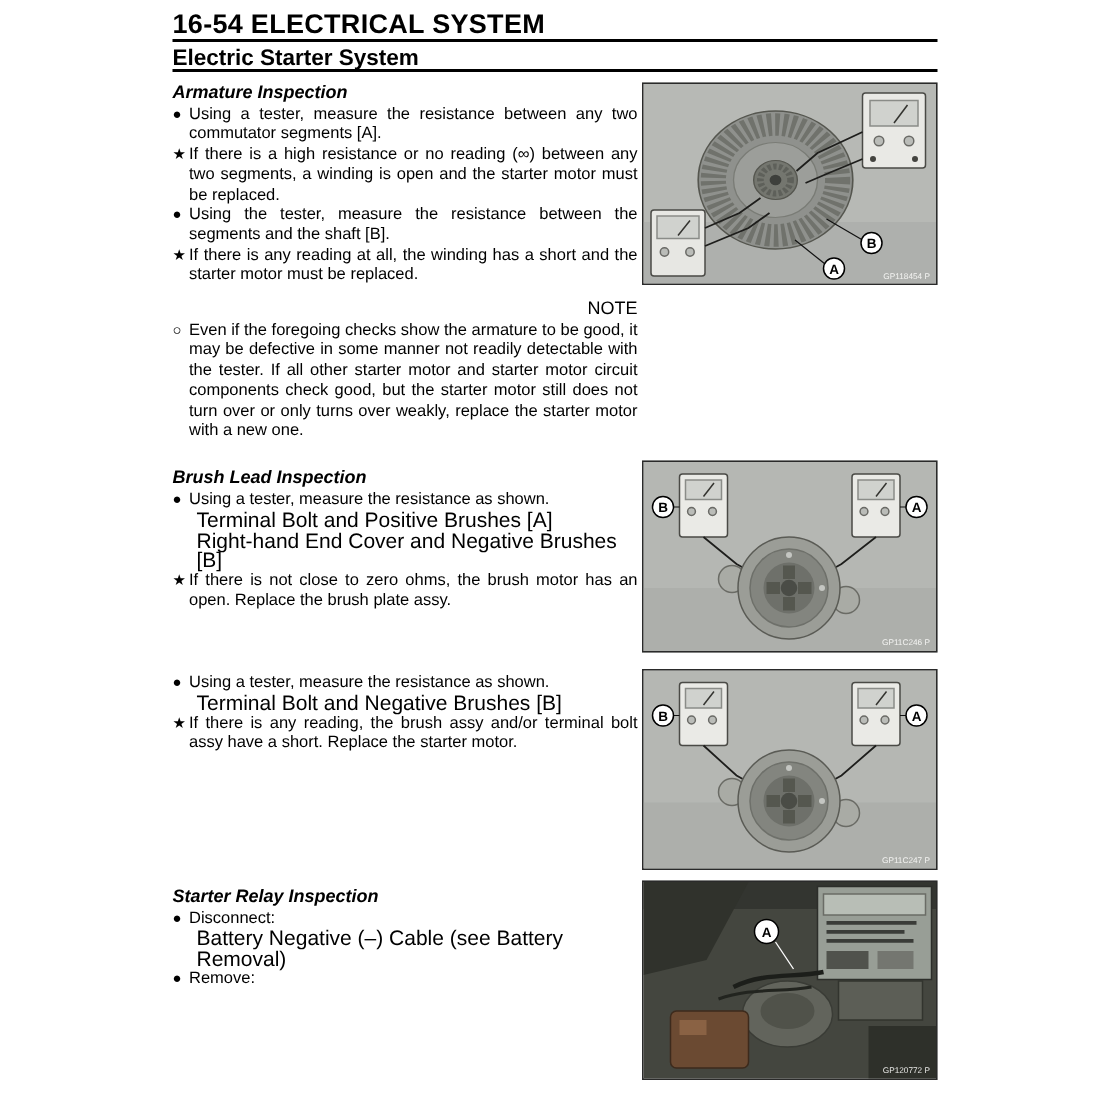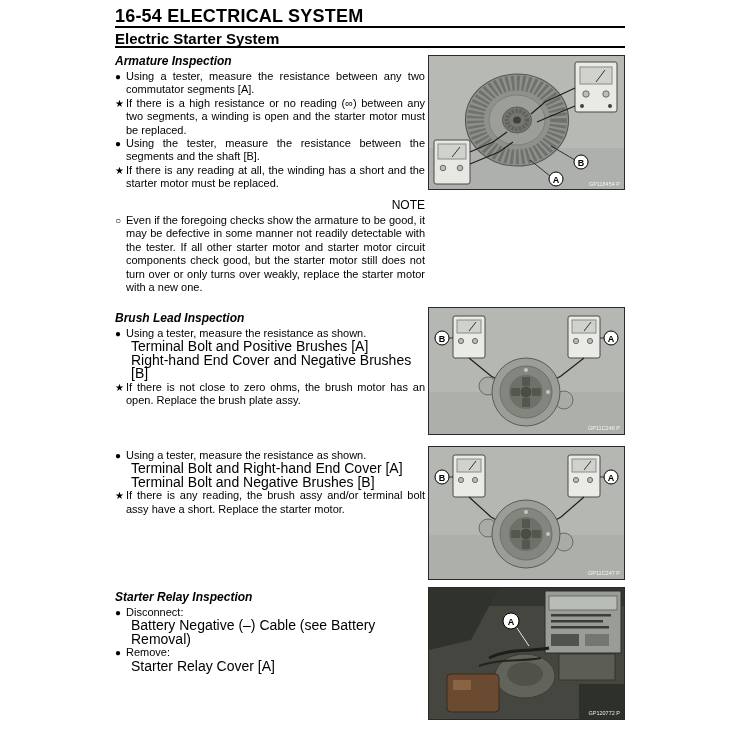--- a/index.html
+++ b/index.html
@@ -79,40 +79,38 @@
     <span class="mk">★</span>
     <span class="tx">If there is not close to zero ohms, the brush motor has an open. Replace the brush plate assy.</span>
   </div>
 </div>
 
 <div class="abs section" style="top:449px;">
   <div class="li">
     <span class="mk">●</span>
     <span class="tx">Using a tester, measure the resistance as shown.</span>
   </div>
-  <div class="sub">Terminal Bolt and Right-hand End Cover [A]</div>
   <div class="sub">Terminal Bolt and Negative Brushes [B]</div>
   <div class="li">
     <span class="mk">★</span>
     <span class="tx">If there is any reading, the brush assy and/or terminal bolt assy have a short. Replace the starter motor.</span>
   </div>
 </div>
 
 <div class="abs section" style="top:590px;">
   <div class="sec-title">Starter Relay Inspection</div>
   <div class="li">
     <span class="mk">●</span>
     <span class="tx">Disconnect:</span>
   </div>
   <div class="sub">Battery Negative (–) Cable (see Battery Removal)</div>
   <div class="li">
     <span class="mk">●</span>
     <span class="tx">Remove:</span>
   </div>
-  <div class="sub">Starter Relay Cover [A]</div>
 </div>
 
 <div class="abs figure" style="top:55px; height:135px;">
   <svg viewBox="0 0 195 133" preserveAspectRatio="none">
     <rect x="0" y="0" width="195" height="133" fill="#b7b9b5"></rect>
     <rect x="0" y="92" width="195" height="41" fill="#a8aaa6" opacity="0.55"></rect>
     <g transform="translate(88,64) scale(1.12,1)">
       <circle r="46" fill="#8f918d" stroke="#55564f" stroke-width="1"></circle>
       <circle r="37" fill="none" stroke="#70726c" stroke-width="15" stroke-dasharray="2.6 2.1"></circle>
       <circle r="25" fill="#9c9e9a" stroke="#7a7c76" stroke-width="0.8"></circle>

